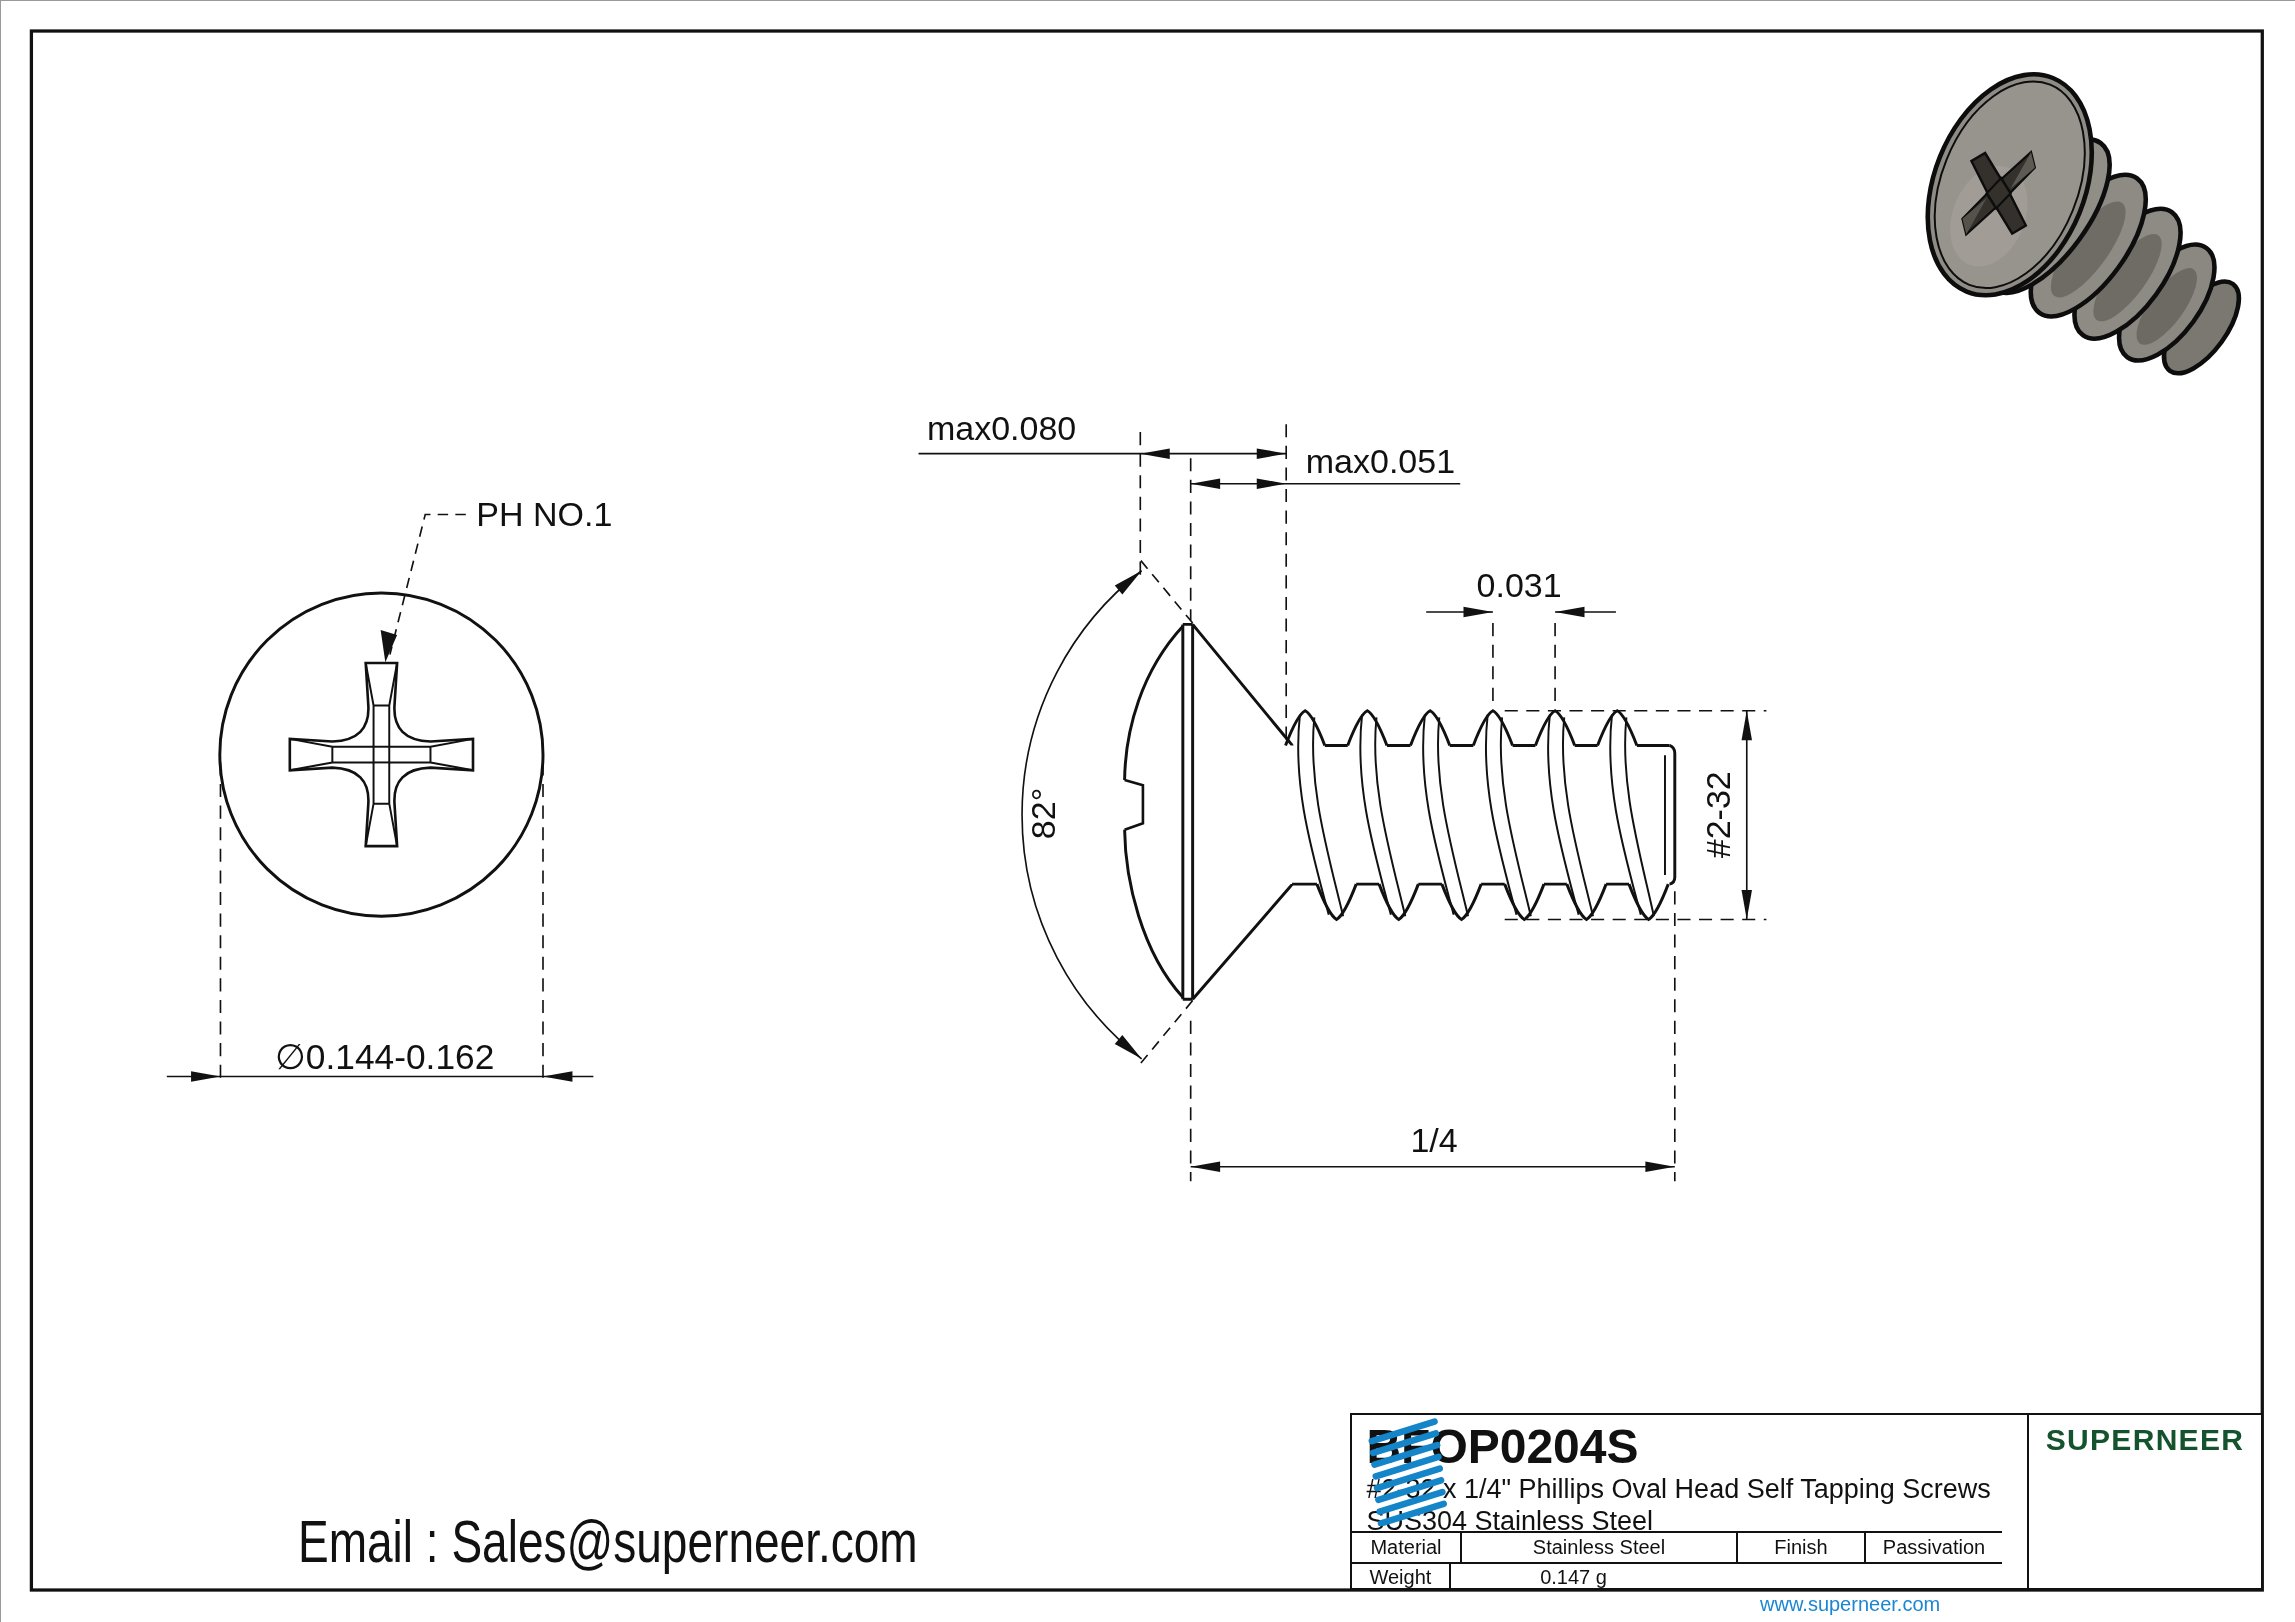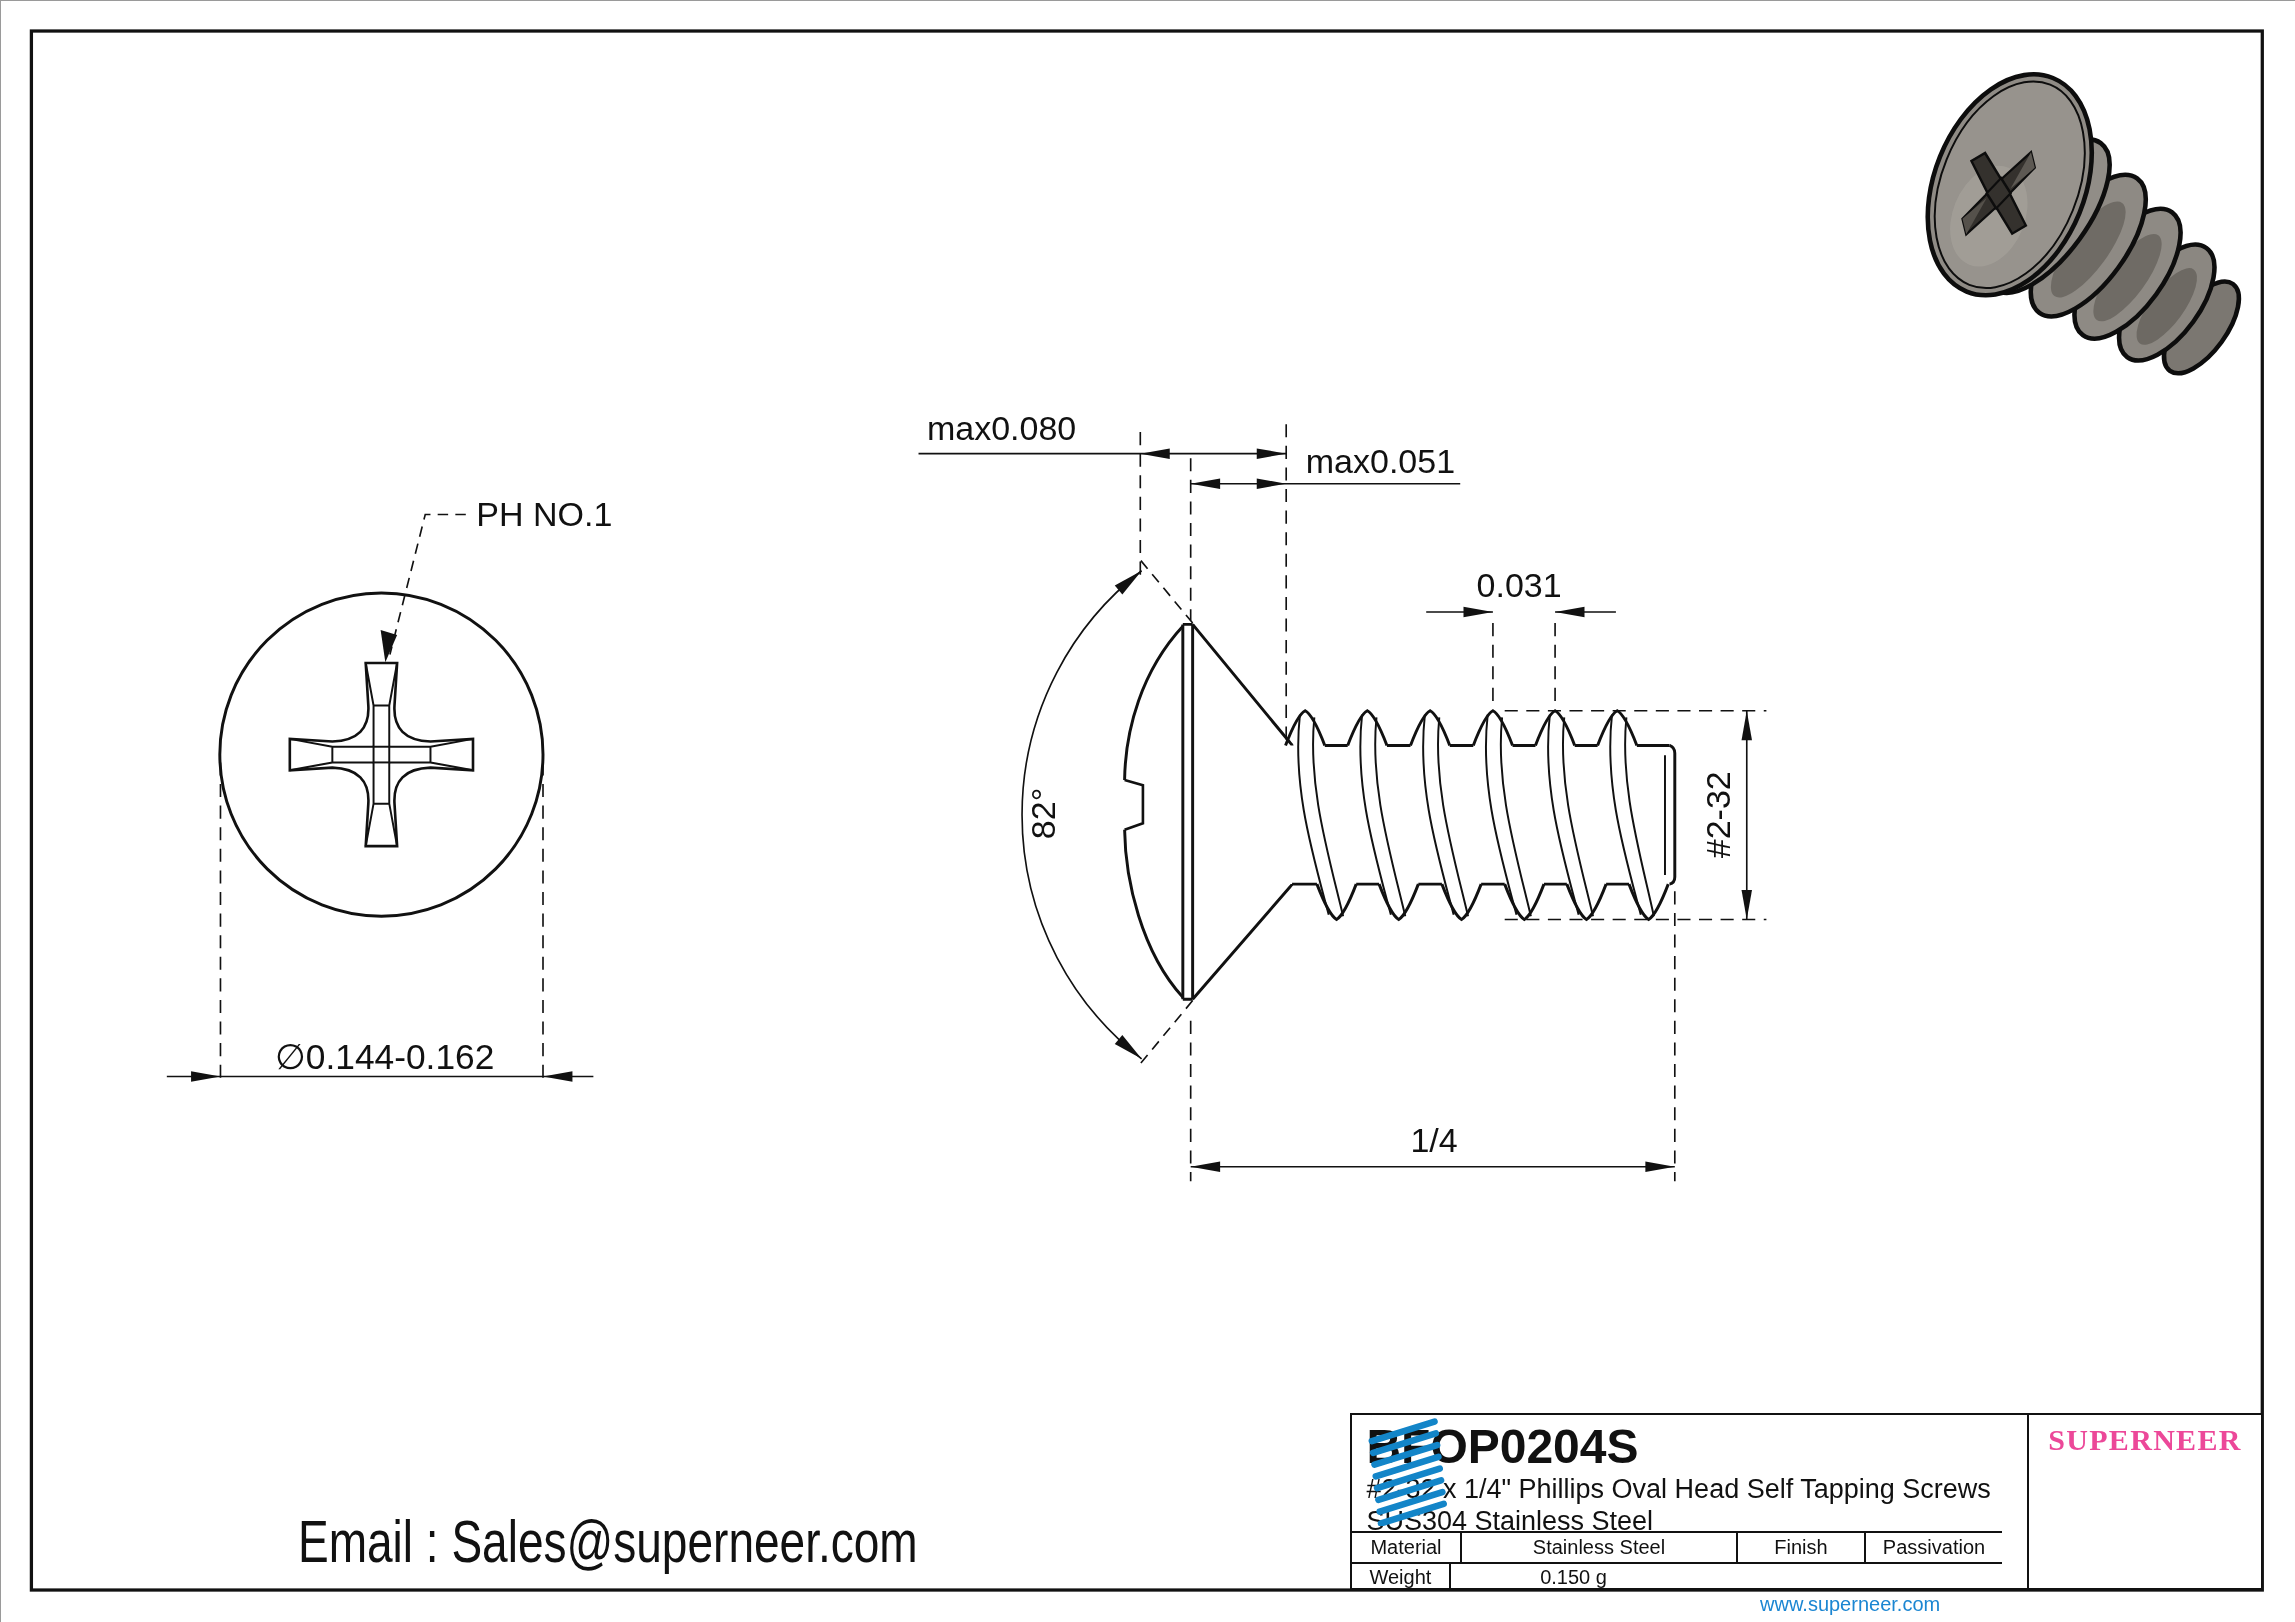--- a/index.html
+++ b/index.html
@@ -211,38 +211,38 @@
     </div>
     <div class="tb-table">
       <div class="tb-row">
         <div class="cell c1">Material</div>
         <div class="cell c2">Stainless Steel</div>
         <div class="cell c3">Finish</div>
         <div class="cell c4">Passivation</div>
       </div>
       <div class="tb-row">
         <div class="cell c1">Weight</div>
-        <div class="cell c2">0.150 g</div>
+        <div class="cell c2">0.147 g</div>
         <div class="cell c24" style="border-left:2px solid #111;">
           <a href="#" class="link" style="color:#1b86d2;">www.superneer.com</a>
         </div>
       </div>
     </div>
   </div>
   <div class="tb-logo">
     <svg width="105" height="111" viewBox="0 0 160 170">
       <g stroke="#1385c8" stroke-width="10" stroke-linecap="round">
         <line x1="30" y1="40" x2="126" y2="10"></line>
         <line x1="32" y1="58" x2="128" y2="28"></line>
         <line x1="34" y1="76" x2="130" y2="46"></line>
         <line x1="36" y1="94" x2="132" y2="64"></line>
         <line x1="38" y1="112" x2="134" y2="82"></line>
         <line x1="40" y1="130" x2="136" y2="100"></line>
         <line x1="42" y1="148" x2="138" y2="118"></line>
         <line x1="44" y1="166" x2="140" y2="136"></line>
       </g>
     </svg>
-    <div class="brand-text" style="color:#ec4899;font-family:Liberation Serif, serif;">SUPERNEER</div>
+    <div class="brand-text" style="color:#14532d;">SUPERNEER</div>
   </div>
 </div>
 
 <div class="email">Email : Sales@superneer.com</div>
 
 
 </body></html>

